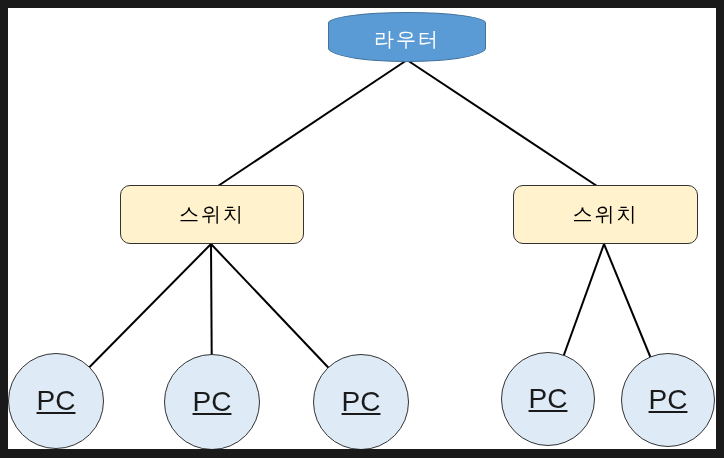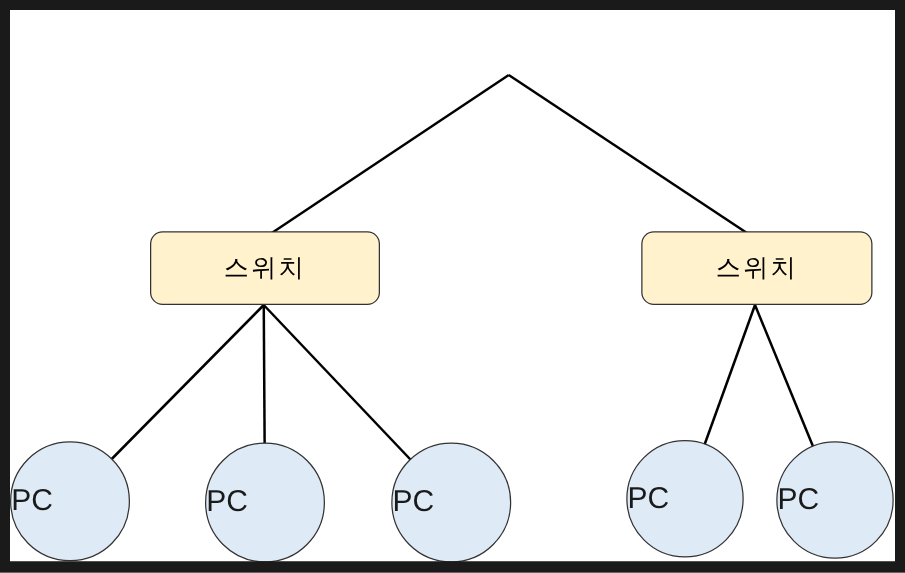--- a/index.html
+++ b/index.html
@@ -92,24 +92,25 @@
   
   .pc {
     position: absolute;
     box-sizing: border-box;
     width: 96px; height: 96px;
     background: #deebf7;
     border: 1.5px solid #333333;
     border-radius: 50%;
     display: flex;
     align-items: center;
-    justify-content: flex-start;
-    font-size: 24px;
+    justify-content: center;
+    font-size: 28px;
     color: #1a1a1a;
     z-index: 5;
+    text-decoration: underline;
   }
   .pc.p1 { left: 8px;   top: 353px; }
   .pc.p2 { left: 164px; top: 354px; }
   .pc.p3 { left: 313px; top: 354px; }
   .pc.p4 { left: 501px; top: 352px; width: 94px; height: 94px; }
   .pc.p5 { left: 621px; top: 353px; width: 94px; height: 94px; }
 </style>
 </head>
 <body>
 
@@ -118,20 +119,26 @@
   <svg class="edges" viewBox="0 0 724 458" aria-hidden="true">
     <line x1="407" y1="60" x2="212" y2="190"></line>
     <line x1="407" y1="60" x2="603" y2="190"></line>
     <line x1="211" y1="244" x2="56" y2="401"></line>
     <line x1="211" y1="244" x2="212" y2="402"></line>
     <line x1="211" y1="244" x2="361" y2="402"></line>
     <line x1="604" y1="244" x2="548" y2="399"></line>
     <line x1="604" y1="244" x2="668" y2="400"></line>
   </svg>
 
+  <div class="router">
+    <div class="cyl-top"></div>
+    <div class="cyl-body">
+      <span class="node-label">라우터</span>
+    </div>
+  </div>
 
   <div class="switch left">
     <span>스위치</span>
   </div>
 
   <div class="switch right">
     <span>스위치</span>
   </div>
 
   <div class="pc p1">

